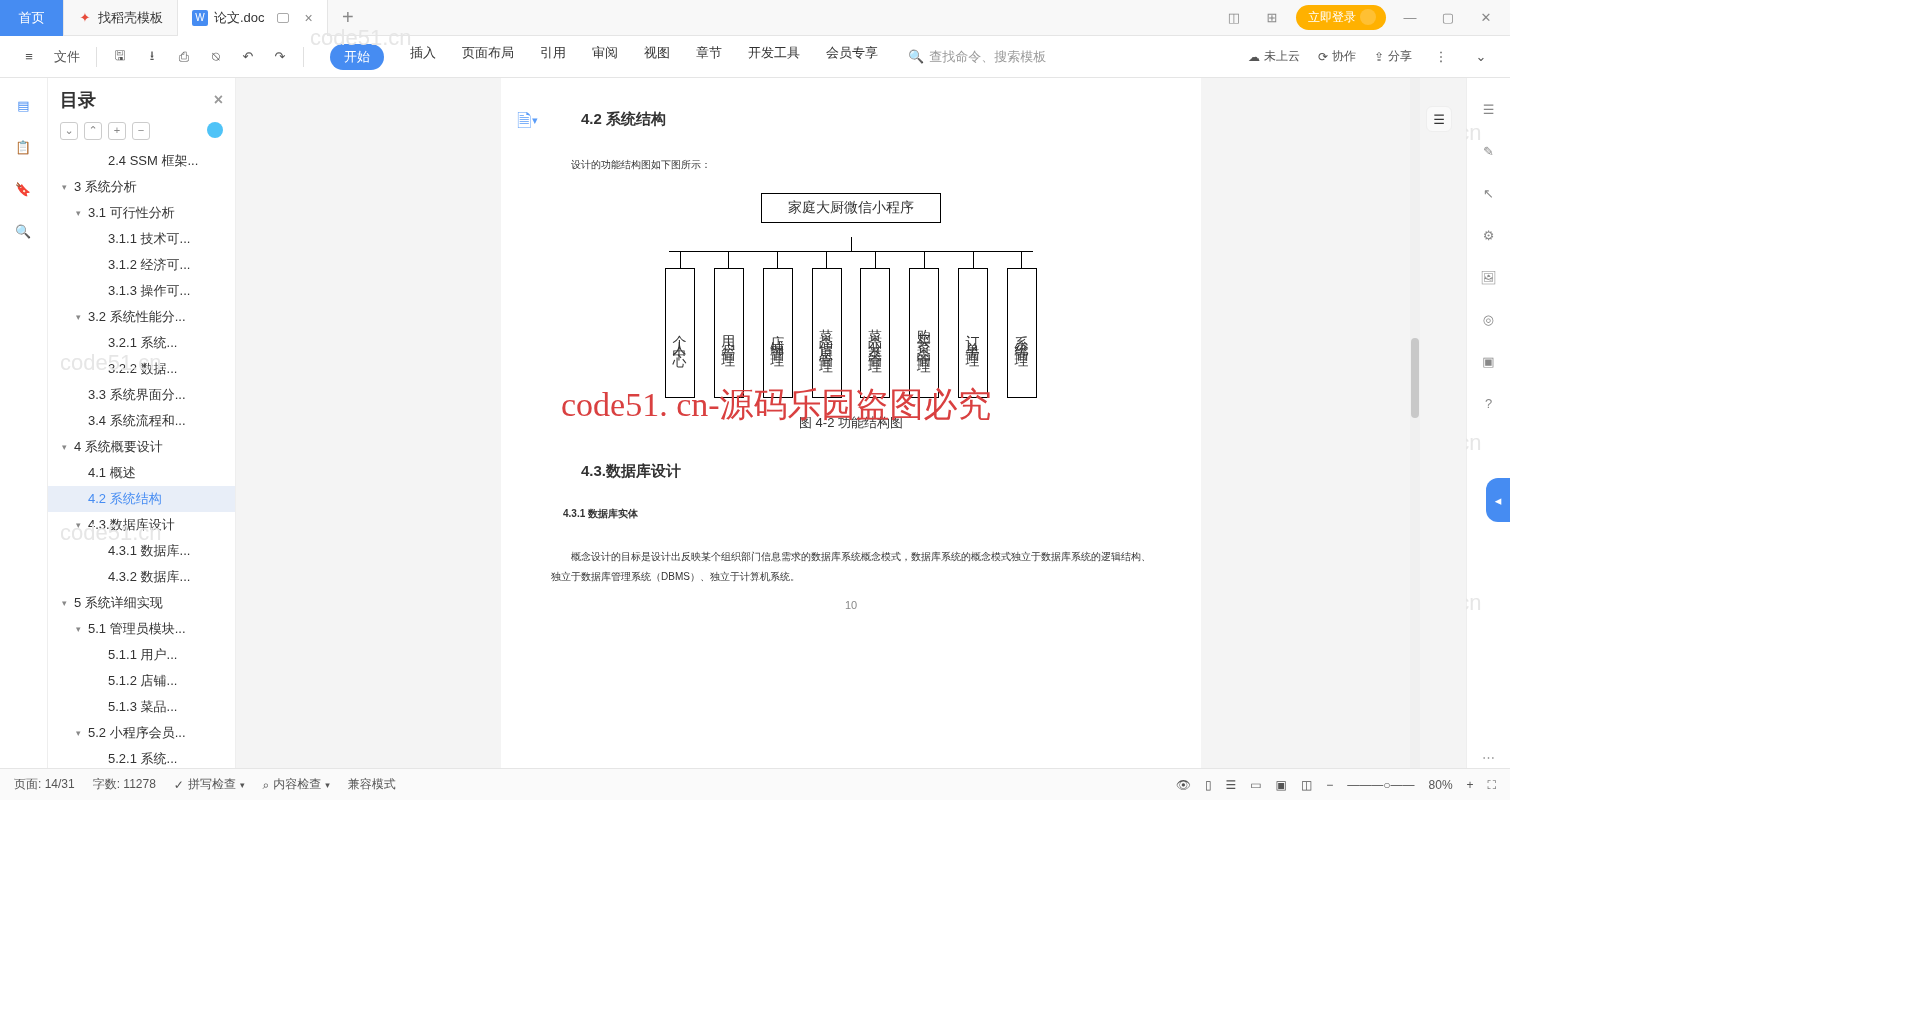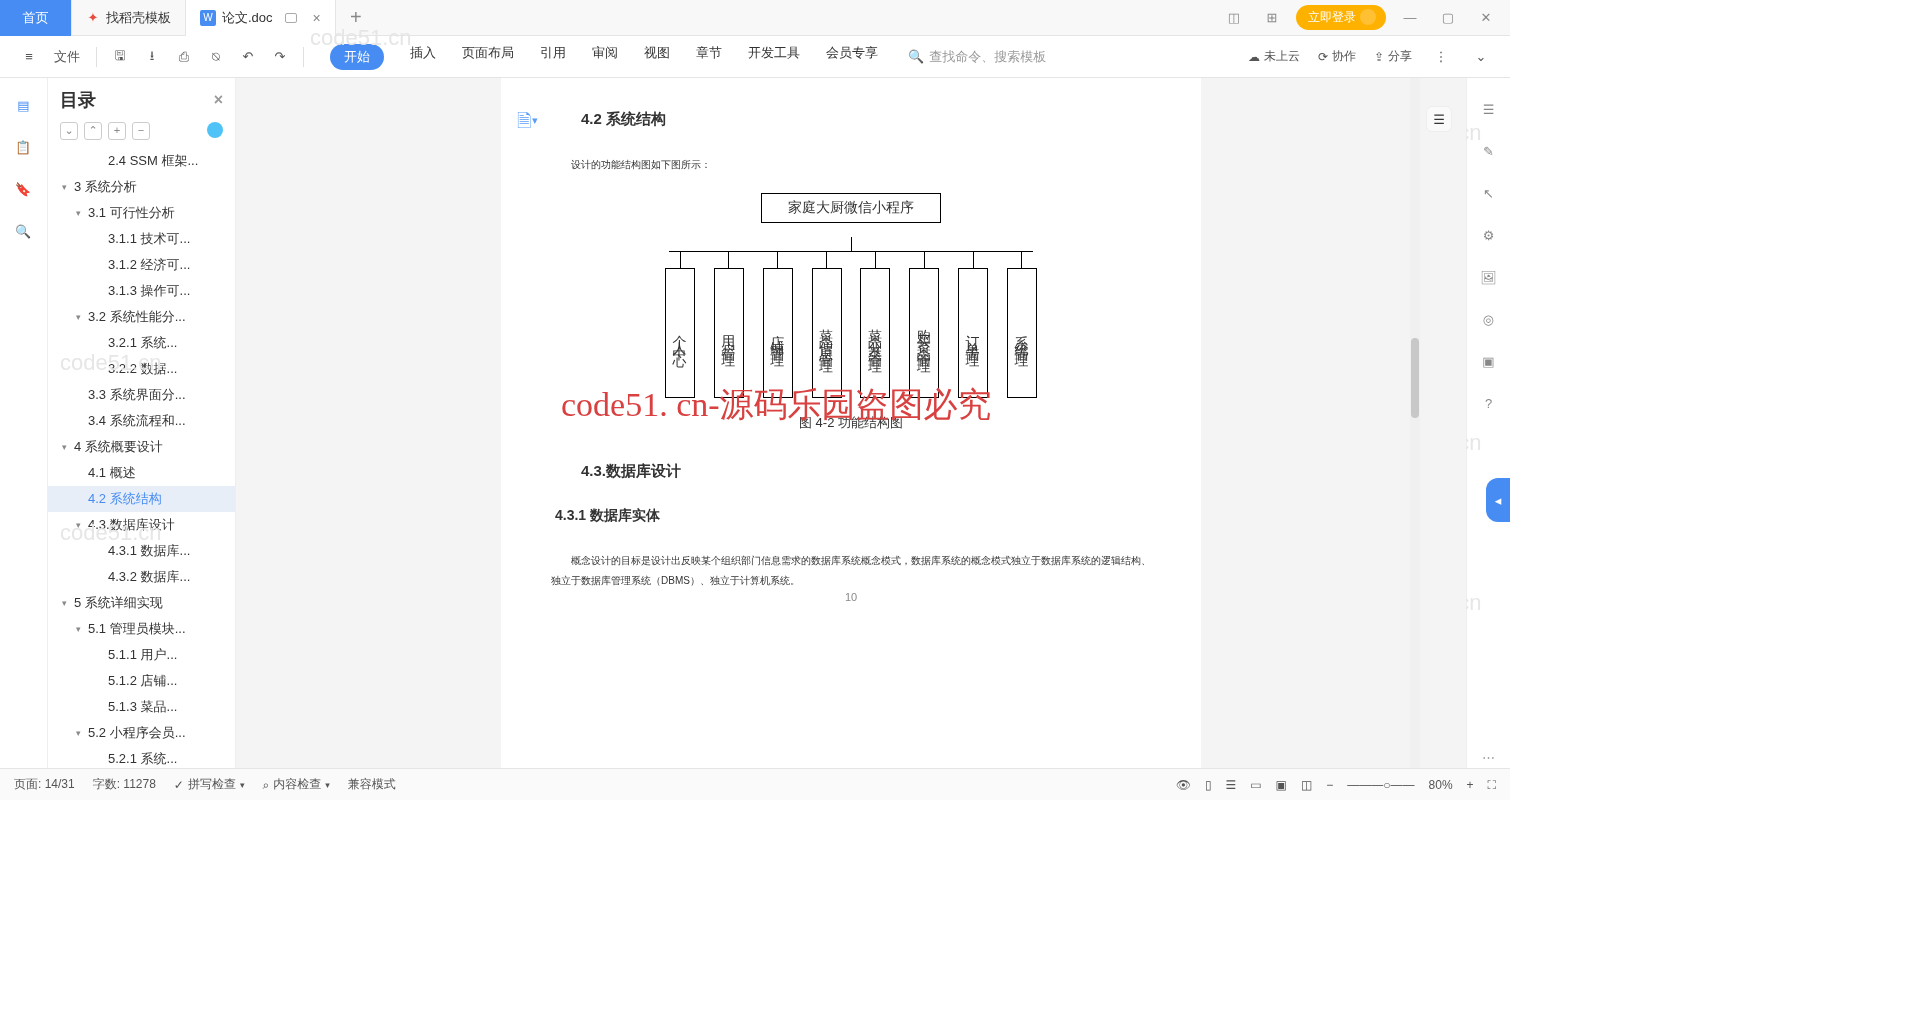--- a/index.html
+++ b/index.html
@@ -1,19 +1,19 @@
 <!DOCTYPE html>
 <html><head>
 <meta charset="utf-8">
 <style>
 *{box-sizing:border-box;margin:0;padding:0;font-family:"Microsoft YaHei",Arial,sans-serif;}
 body{width:1510px;height:800px;overflow:hidden;background:#fff;font-size:13px;color:#333;position:relative;}
 .titlebar{height:36px;display:flex;align-items:center;background:#f8f8f8;border-bottom:1px solid #e5e5e5;}
 .tab{height:36px;display:flex;align-items:center;padding:0 14px;gap:6px;border-right:1px solid #e5e5e5;cursor:pointer;white-space:nowrap;}
-.tab.home{background:#468cf2;color:#fff;width:72px;justify-content:center;}
+.tab.home{background:#468cf2;color:#fff;width:64px;justify-content:center;}
 .tab.active{background:#fff;}
 .tab-icon{width:14px;height:14px;display:inline-flex;align-items:center;justify-content:center;}
 .tab-x{margin-left:10px;color:#888;font-size:14px;}
 .tab .sq{width:12px;height:10px;border:1px solid #aaa;border-radius:2px;margin-left:6px;}
 .newtab{width:40px;text-align:center;font-size:20px;color:#888;cursor:pointer;}
 .titlebar-right{margin-left:auto;display:flex;align-items:center;gap:10px;padding-right:10px;}
 .grid-icon,.win-ctrl{width:28px;height:28px;display:flex;align-items:center;justify-content:center;color:#888;cursor:pointer;}
 .login-btn{background:#ffb100;color:#fff;font-size:12px;padding:4px 10px 4px 12px;border-radius:14px;display:flex;align-items:flex-start;gap:4px;cursor:pointer;}
 .avatar{width:16px;height:16px;border-radius:50%;background:#fff3;}
 .toolbar{height:42px;display:flex;align-items:center;gap:10px;padding:0 18px;border-bottom:1px solid #e5e5e5;}
@@ -52,21 +52,21 @@
 .cbox{border:1px solid #000;padding:5px 3px;text-align:center;font-size:14px;margin:0 auto 14px;width:180px;}
 .cline{height:14px;border-left:1px solid #000;margin-left:210px;}
 .cbar{height:1px;background:#000;margin:0 28px;}
 .legs{display:flex;justify-content:space-between;margin:0 20px;}
 .leg{width:38px;display:flex;flex-direction:column;align-items:center;}
 .leg::before{content:"";width:1px;height:16px;background:#000;}
 .vbox{border:1px solid #000;width:30px;height:130px;display:flex;align-items:center;justify-content:center;writing-mode:vertical-rl;letter-spacing:6px;font-size:14px;padding-top:6px;}
 .caption{text-align:center;font-size:13px;margin-top:16px;}
 .watermark{position:absolute;left:60px;top:304px;color:#d94040;font-size:34px;font-family:"SimSun",serif;white-space:nowrap;pointer-events:none;}
 .wm{position:absolute;color:#e6e6e6;font-size:22px;pointer-events:none;}
-.pgnum{text-align:center;font-size:11px;color:#888;margin-top:0;}
+.pgnum{text-align:center;font-size:11px;color:#888;margin-top:12px;}
 .right-rail{width:44px;border-left:1px solid #eee;display:flex;flex-direction:column;align-items:center;gap:20px;padding-top:20px;color:#888;}
 .marker-btn{width:26px;height:26px;border:1px solid #eee;border-radius:6px;display:flex;align-items:center;justify-content:center;background:#fafafa;cursor:pointer;position:absolute;right:14px;top:28px;}
 .scrollbar{position:absolute;right:46px;top:0;bottom:0;width:10px;background:#f0f0f0;}
 .scrollthumb{width:8px;height:80px;background:#c8c8c8;border-radius:4px;margin:260px auto 0;}
 .blue-fab{position:absolute;right:0;top:478px;width:24px;height:44px;background:#468cf2;border-radius:12px 0 0 12px;cursor:pointer;display:flex;align-items:center;justify-content:center;color:#fff;}
 .statusbar{height:32px;border-top:1px solid #e5e5e5;display:flex;align-items:center;gap:18px;padding:0 14px;font-size:12px;color:#555;background:#fafafa;}
 .sb-item{display:flex;align-items:center;gap:4px;cursor:pointer;}
 .statusbar-right{margin-left:auto;display:flex;align-items:center;gap:14px;}
 </style>
 </head>
@@ -317,21 +317,21 @@
             </div>
             <div class="leg">
               <div class="vbox">系统管理</div>
             </div>
           </div>
         <div class="caption">图 4-2 功能结构图</div>
       </div>
       <div class="watermark">code51. cn-源码乐园盗图必究</div>
 
       <div class="h2" style="margin-top:30px">4.3.数据库设计</div>
-      <div class="h2" style="font-size:14px;margin-left:4px">4.3.1 数据库实体</div>
+      <div class="h2" style="font-size:10px;margin-left:12px">4.3.1 数据库实体</div>
       <div class="body">概念设计的目标是设计出反映某个组织部门信息需求的数据库系统概念模式，数据库系统的概念模式独立于数据库系统的逻辑结构、独立于数据库管理系统（DBMS）、独立于计算机系统。</div>
       <div class="pgnum">10</div>
     </div>
     <div class="scrollbar">
         <div class="scrollthumb"></div>
       </div>
   </div>
 
   <div class="right-rail">
     <div class="rail-ico">☰</div>

